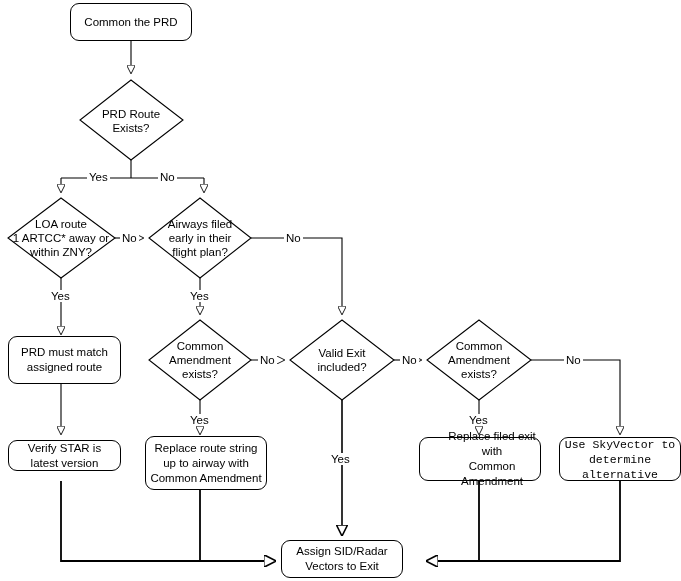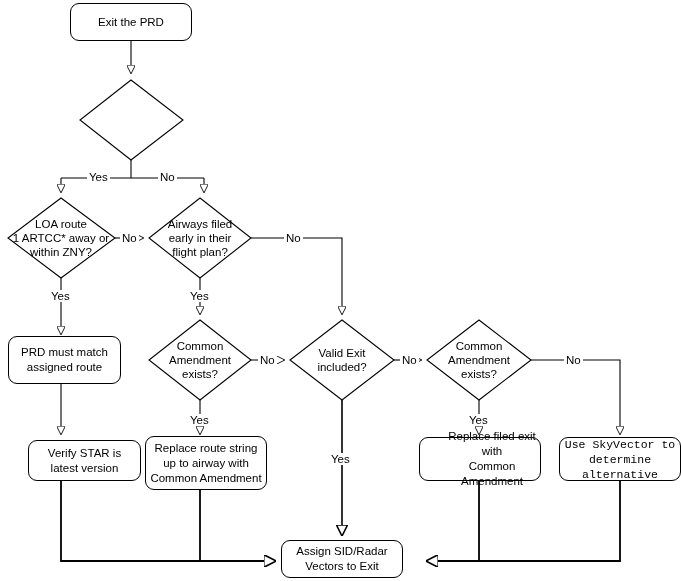--- a/index.html
+++ b/index.html
@@ -72,29 +72,29 @@
 
       <path d="M61,481 L61,561 L275,561" stroke-width="1.8" marker-end="url(#oarrowb)"></path>
       <path d="M200,490 L200,561" stroke-width="1.8"></path>
 
       <path d="M479,481 L479,561 L427,561" stroke-width="1.8" marker-end="url(#oarrowb)"></path>
       <path d="M620,481 L620,561 L479,561" stroke-width="1.8"></path>
     </g>
   </svg>
 
   <div class="node proc" style="left:70px;top:3px;width:122px;height:38px;">
-    <span style="white-space:pre-line;">Exit the PRD</span>
+    <span style="white-space:pre-line;">Common the PRD</span>
   </div>
 
   <div class="node proc" style="left:8px;top:336px;width:113px;height:48px;">
     <span style="white-space:pre-line;">PRD must match
 assigned route</span>
   </div>
 
-  <div class="node proc" style="left:8px;top:440px;width:113px;height:41px;margin-left:20px;">
+  <div class="node proc" style="left:8px;top:440px;width:113px;height:31px;">
     <span style="white-space:pre-line;">Verify STAR is
 latest version</span>
   </div>
 
   <div class="node proc" style="left:145px;top:436px;width:122px;height:54px;">
     <span style="white-space:pre-line;">Replace route string
 up to airway with
 Common Amendment</span>
   </div>
 
@@ -106,20 +106,24 @@
   <div class="node proc" style="left:559px;top:437px;width:122px;height:44px;font-family:Liberation Mono, monospace;">
     <span style="white-space:pre-line;">Use SkyVector to
 determine alternative</span>
   </div>
 
   <div class="node proc bold" style="left:281px;top:540px;width:122px;height:38px;">
     <span style="white-space:pre-line;">Assign SID/Radar
 Vectors to Exit</span>
   </div>
 
+  <div class="dialabel" style="left:86px;top:100px;width:90px;height:42px;">
+    <span style="white-space:pre-line;">PRD Route
+Exists?</span>
+  </div>
 
   <div class="dialabel" style="left:6px;top:210px;width:110px;height:56px;">
     <span style="white-space:pre-line;">LOA route
 1 ARTCC* away or
 within ZNY?</span>
   </div>
 
   <div class="dialabel" style="left:150px;top:210px;width:100px;height:56px;">
     <span style="white-space:pre-line;">Airways filed
 early in their

